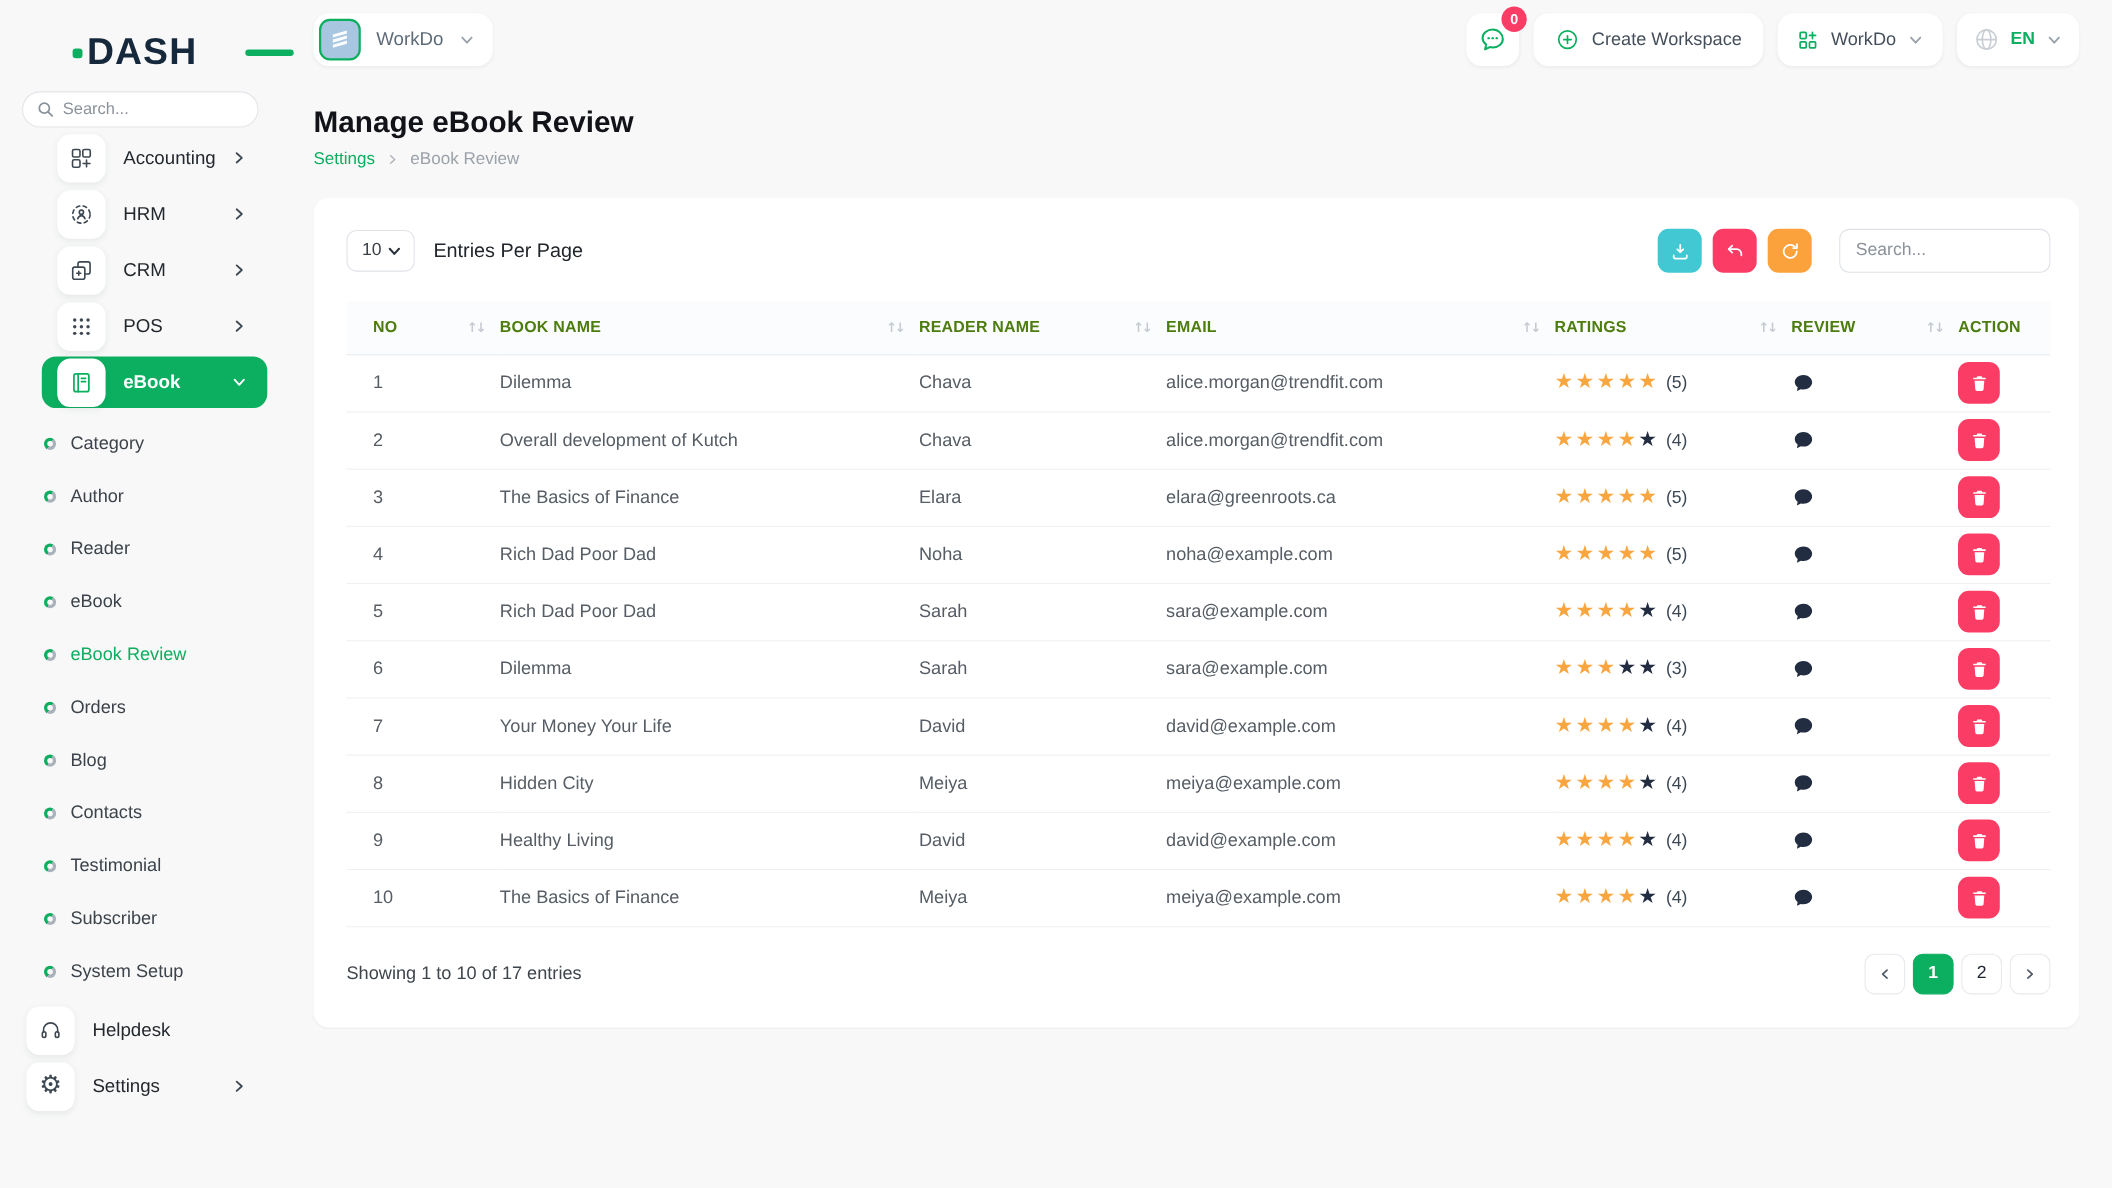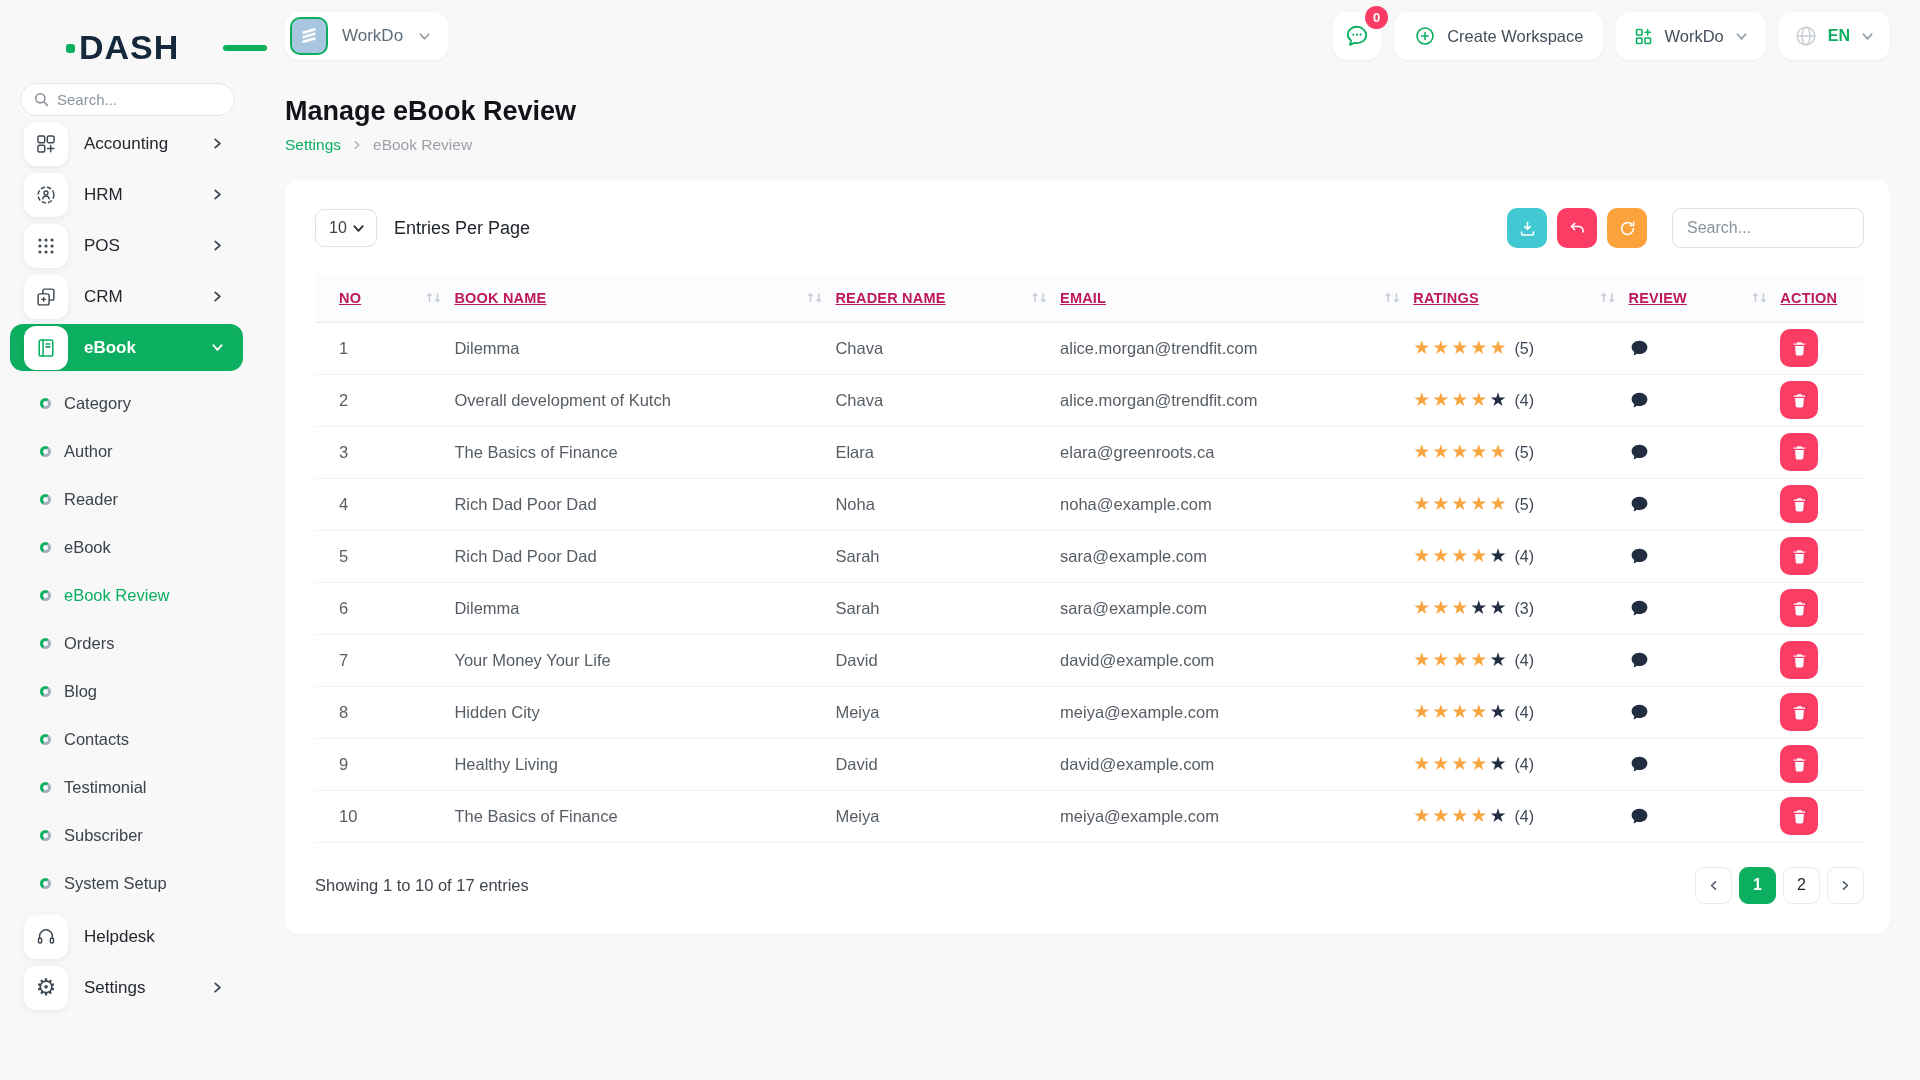--- a/index.html
+++ b/index.html
@@ -19,21 +19,21 @@
   .logo-dot{width:9px;height:9px;border-radius:3px;background:var(--green);margin-right:4px;margin-top:2px;}
   .logo-text{font-size:34px;font-weight:800;color:#16283c;letter-spacing:1px;line-height:1;}
   .logo-bar{position:absolute;right:-14px;top:15px;width:44px;height:6px;border-radius:3px;background:var(--green);}
   .side-search{margin:19px 18px 0 20px;height:33px;position:relative;}
   .side-search input{
     width:100%;height:33px;border:1px solid #e2e6ea;border-radius:17px;background:#fff;
     padding:0 12px 0 36px;font-size:15px;color:#3a4149;outline:none;font-family:inherit;
   }
   .side-search input::placeholder{color:#8b929a;}
   .side-search .mag{position:absolute;left:12px;top:7px;}
-  .nav-top{margin-top:0;}
+  .nav-top{margin-top:0;margin-left:28px;}
   .nav-item{display:flex;align-items:center;height:47px;margin:4px 10px;border-radius:13px;padding:0 6px 0 14px;cursor:pointer;}
   .nav-item .icon-card{
     width:44px;height:44px;border-radius:12px;background:#fff;flex:0 0 44px;
     display:flex;align-items:center;justify-content:center;box-shadow:0 2px 6px rgba(40,60,80,.08);
   }
   .nav-item .icon-card svg{width:22px;height:22px;}
   .nav-label{margin-left:16px;font-size:17px;font-weight:500;color:#23282e;}
   .nav-item .chev{margin-left:auto;margin-right:12px;color:#3e4852;display:flex;}
   .nav-item.active{background:var(--green);}
   .nav-item.active .nav-label{color:#fff;font-weight:600;}
@@ -84,21 +84,21 @@
   .act-btn{width:40px;height:40px;border-radius:10px;border:none;display:flex;align-items:center;justify-content:center;cursor:pointer;}
   .tb-search{width:192px;height:40px;margin-left:15px;}
   .tb-search input{width:100%;height:40px;border:1px solid #dfe3e8;border-radius:9px;padding:0 14px;font-size:16px;
     color:#3a4149;outline:none;font-family:inherit;background:#fff;}
   .tb-search input::placeholder{color:#8b929a;}
   
   table{width:100%;border-collapse:collapse;margin-top:26px;table-layout:fixed;}
   thead th{height:48px;background:#fbfcfd;border-bottom:1px solid #e8ebee;padding:0;cursor:pointer;}
   .th-inner{display:flex;align-items:center;justify-content:space-between;padding-right:14px;height:100%;}
   th.first .th-inner{padding-left:24px;}
-  .th-label{font-size:14.5px;font-weight:700;color:#be185d;letter-spacing:.2px;white-space:nowrap;text-decoration:underline;}
+  .th-label{font-size:14.5px;font-weight:700;color:#4d7c0f;letter-spacing:.2px;white-space:nowrap;}
   .sort{font-size:12px;color:#c6cad1;letter-spacing:-2px;font-family:"DejaVu Sans",sans-serif;}
   tbody td{height:52px;border-bottom:1px solid #eef0f3;font-size:16.5px;color:#565d64;padding:0;white-space:nowrap;overflow:hidden;}
   td.first{padding-left:24px;}
   .stars{letter-spacing:2px;font-size:19px;line-height:1;font-family:"DejaVu Sans",sans-serif;}
   .star.filled{color:var(--star);}
   .star.empty{color:var(--navy);}
   .rating-count{font-size:16px;color:#3c4754;margin-left:6px;}
   .bubble-btn{background:none;border:none;cursor:pointer;display:flex;align-items:center;padding:0;}
   .trash-btn{width:38px;height:38px;border-radius:10px;background:var(--pink);border:none;display:flex;
     align-items:center;justify-content:center;cursor:pointer;}
@@ -163,51 +163,51 @@
         <span class="nav-label">HRM</span>
         <span class="chev">
           <svg class="ch" viewBox="0 0 16 16">
             <path d="M5.5 3.5L10.5 8l-5 4.5" fill="none" stroke="currentColor" stroke-width="1.8" stroke-linecap="round" stroke-linejoin="round"></path>
           </svg>
         </span>
       </div>
       <div class="nav-item">
         <span class="icon-card">
           <svg viewBox="0 0 24 24" class="i">
+            <g stroke="#3e4852" stroke-width="1.6" stroke-linecap="round">
+              <rect x="8.6" y="3.4" width="12" height="12" rx="2" fill="none"></rect>
+              <rect x="3.4" y="8.6" width="12" height="12" rx="2" fill="#fff"></rect>
+              <path d="M7.4 14.6h4M9.4 12.6v4" fill="none"></path>
+            </g>
+          </svg>
+        </span>
+        <span class="nav-label">CRM</span>
+        <span class="chev">
+          <svg class="ch" viewBox="0 0 16 16">
+            <path d="M5.5 3.5L10.5 8l-5 4.5" fill="none" stroke="currentColor" stroke-width="1.8" stroke-linecap="round" stroke-linejoin="round"></path>
+          </svg>
+        </span>
+      </div>
+      <div class="nav-item">
+        <span class="icon-card">
+          <svg viewBox="0 0 24 24" class="i">
             <g fill="#3e4852">
               <circle cx="5.4" cy="5.4" r="1.7"></circle>
               <circle cx="12" cy="5.4" r="1.7"></circle>
               <circle cx="18.6" cy="5.4" r="1.7"></circle>
               <circle cx="5.4" cy="12" r="1.7"></circle>
               <circle cx="12" cy="12" r="1.7"></circle>
               <circle cx="18.6" cy="12" r="1.7"></circle>
               <circle cx="5.4" cy="18.6" r="1.7"></circle>
               <circle cx="12" cy="18.6" r="1.7"></circle>
               <circle cx="18.6" cy="18.6" r="1.7"></circle>
             </g>
           </svg>
         </span>
         <span class="nav-label">POS</span>
-        <span class="chev">
-          <svg class="ch" viewBox="0 0 16 16">
-            <path d="M5.5 3.5L10.5 8l-5 4.5" fill="none" stroke="currentColor" stroke-width="1.8" stroke-linecap="round" stroke-linejoin="round"></path>
-          </svg>
-        </span>
-      </div>
-      <div class="nav-item">
-        <span class="icon-card">
-          <svg viewBox="0 0 24 24" class="i">
-            <g stroke="#3e4852" stroke-width="1.6" stroke-linecap="round">
-              <rect x="8.6" y="3.4" width="12" height="12" rx="2" fill="none"></rect>
-              <rect x="3.4" y="8.6" width="12" height="12" rx="2" fill="#fff"></rect>
-              <path d="M7.4 14.6h4M9.4 12.6v4" fill="none"></path>
-            </g>
-          </svg>
-        </span>
-        <span class="nav-label">CRM</span>
         <span class="chev">
           <svg class="ch" viewBox="0 0 16 16">
             <path d="M5.5 3.5L10.5 8l-5 4.5" fill="none" stroke="currentColor" stroke-width="1.8" stroke-linecap="round" stroke-linejoin="round"></path>
           </svg>
         </span>
       </div>
       <div class="nav-item active">
         <span class="icon-card">
           <svg viewBox="0 0 24 24" class="i">
             <g fill="none" stroke="#0caf60" stroke-width="1.7" stroke-linecap="round">

